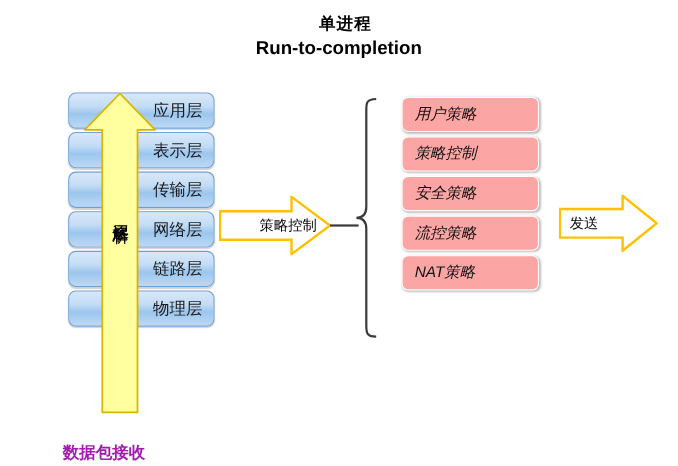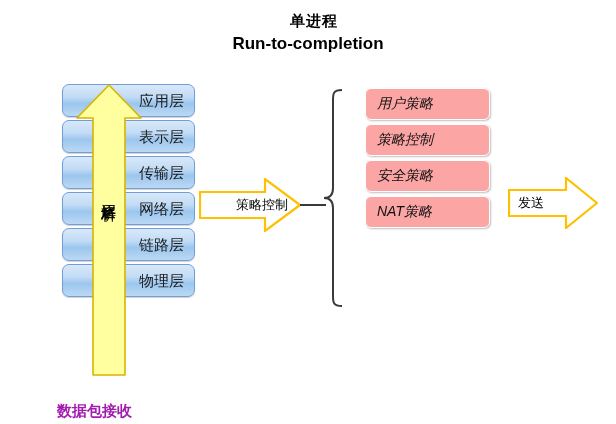--- a/index.html
+++ b/index.html
@@ -208,20 +208,23 @@
     <div class="policy-box">
       <span class="policy-label">用户策略</span>
     </div>
     <div class="policy-box">
       <span class="policy-label">策略控制</span>
     </div>
     <div class="policy-box">
       <span class="policy-label">安全策略</span>
     </div>
     <div class="policy-box">
+      <span class="policy-label">流控策略</span>
+    </div>
+    <div class="policy-box">
       <span class="policy-label">NAT策略</span>
     </div>
   </div>
 
   <div id="send-arrow">
     <svg width="90" height="52" viewBox="0 0 90 52" xmlns="http://www.w3.org/2000/svg">
       <polygon points="1,13 58,13 58,1 89,26 58,51 58,39 1,39" fill="#ffffff" stroke="#ffc000" stroke-width="2.2" stroke-linejoin="miter"></polygon>
     </svg>
     <div id="send-arrow-label">发送</div>
   </div>

